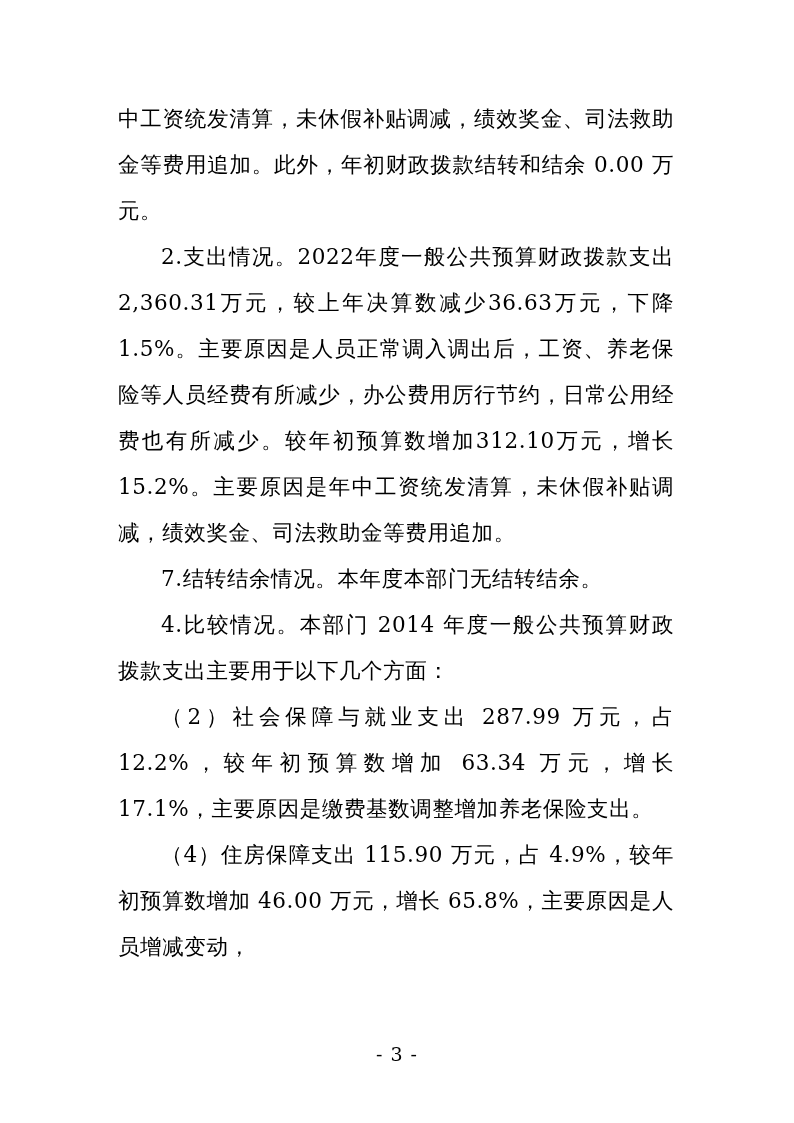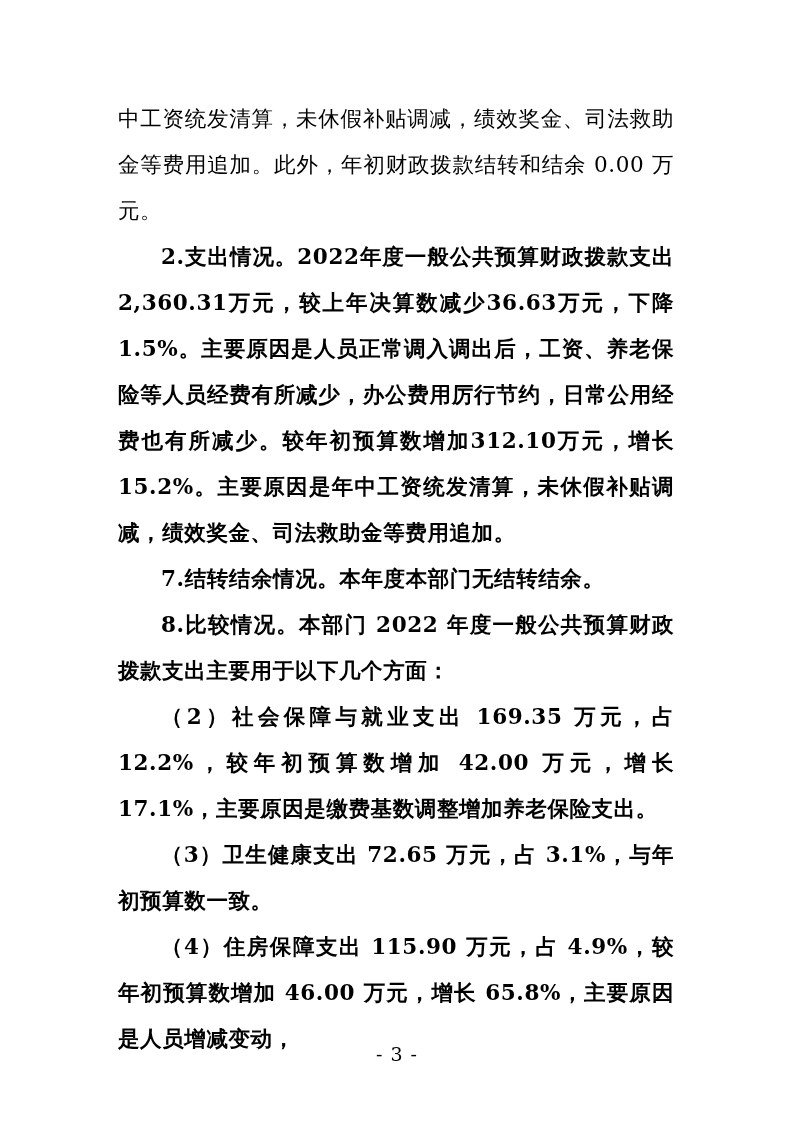--- a/index.html
+++ b/index.html
@@ -30,40 +30,38 @@
     text-align: justify;
     text-justify: inter-ideograph;
     letter-spacing: 0.6px;
   }
   .para {
     margin: 0;
     text-indent: 0;
   }
   .para.indent {
     text-indent: 43px;
-    font-weight: bold;
   }
   .footer {
     position: absolute;
     left: 0;
     right: 0;
     bottom: 58px;
     text-align: center;
     font-size: 19px;
     font-family: "DejaVu Serif", "Liberation Serif", serif;
     letter-spacing: 1px;
   }
 </style>
 </head>
 <body>
 
 <div class="page">
   <div class="body-text">
     <p class="para">中工资统发清算，未休假补贴调减，绩效奖金、司法救助金等费用追加。此外，年初财政拨款结转和结余 0.00 万元。</p>
     <p class="para indent">2.支出情况。2022年度一般公共预算财政拨款支出2,360.31万元，较上年决算数减少36.63万元，下降1.5%。主要原因是人员正常调入调出后，工资、养老保险等人员经费有所减少，办公费用厉行节约，日常公用经费也有所减少。较年初预算数增加312.10万元，增长15.2%。主要原因是年中工资统发清算，未休假补贴调减，绩效奖金、司法救助金等费用追加。</p>
     <p class="para indent">7.结转结余情况。本年度本部门无结转结余。</p>
-    <p class="para indent">8.比较情况。本部门 2022 年度一般公共预算财政拨款支出主要用于以下几个方面：</p>
-    <p class="para indent">（2）社会保障与就业支出 169.35 万元，占 12.2%，较年初预算数增加 42.00 万元，增长 17.1%，主要原因是缴费基数调整增加养老保险支出。</p>
-    <p class="para indent">（3）卫生健康支出 72.65 万元，占 3.1%，与年初预算数一致。</p>
+    <p class="para indent">4.比较情况。本部门 2014 年度一般公共预算财政拨款支出主要用于以下几个方面：</p>
+    <p class="para indent">（2）社会保障与就业支出 287.99 万元，占 12.2%，较年初预算数增加 63.34 万元，增长 17.1%，主要原因是缴费基数调整增加养老保险支出。</p>
     <p class="para indent">（4）住房保障支出 115.90 万元，占 4.9%，较年初预算数增加 46.00 万元，增长 65.8%，主要原因是人员增减变动，</p>
   </div>
   <div class="footer">- 3 -</div>
 </div>
 
 </body></html>

